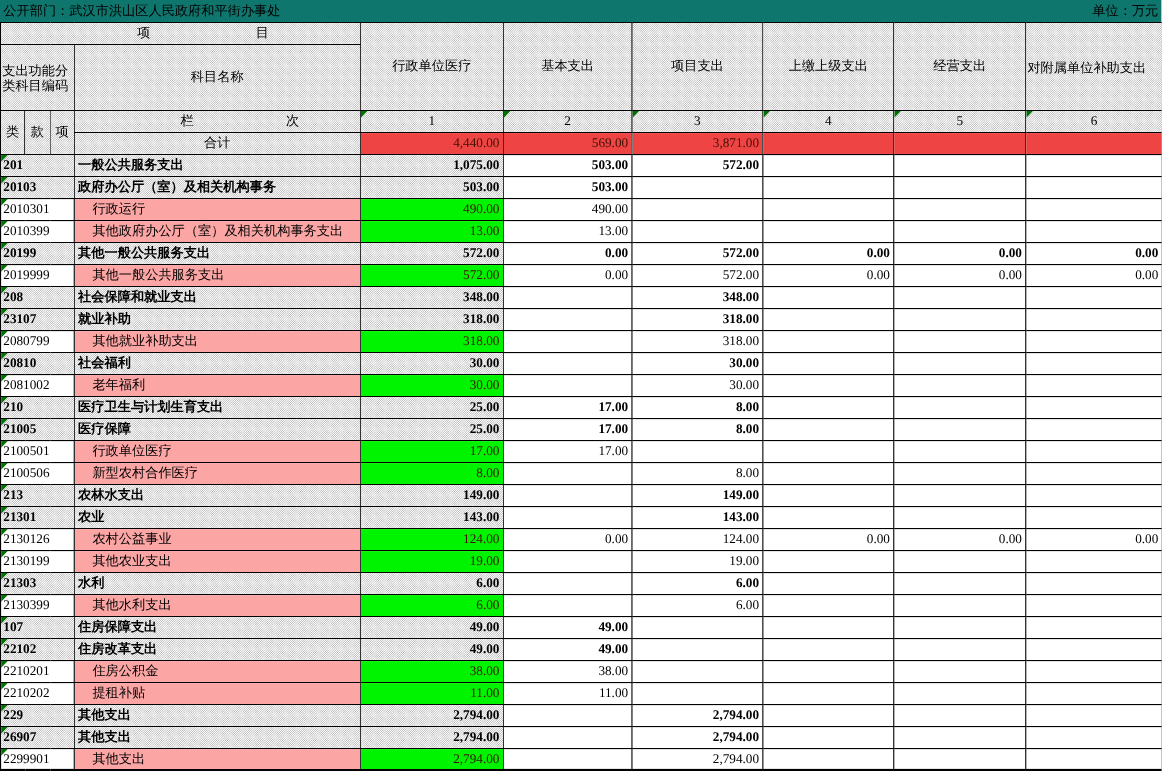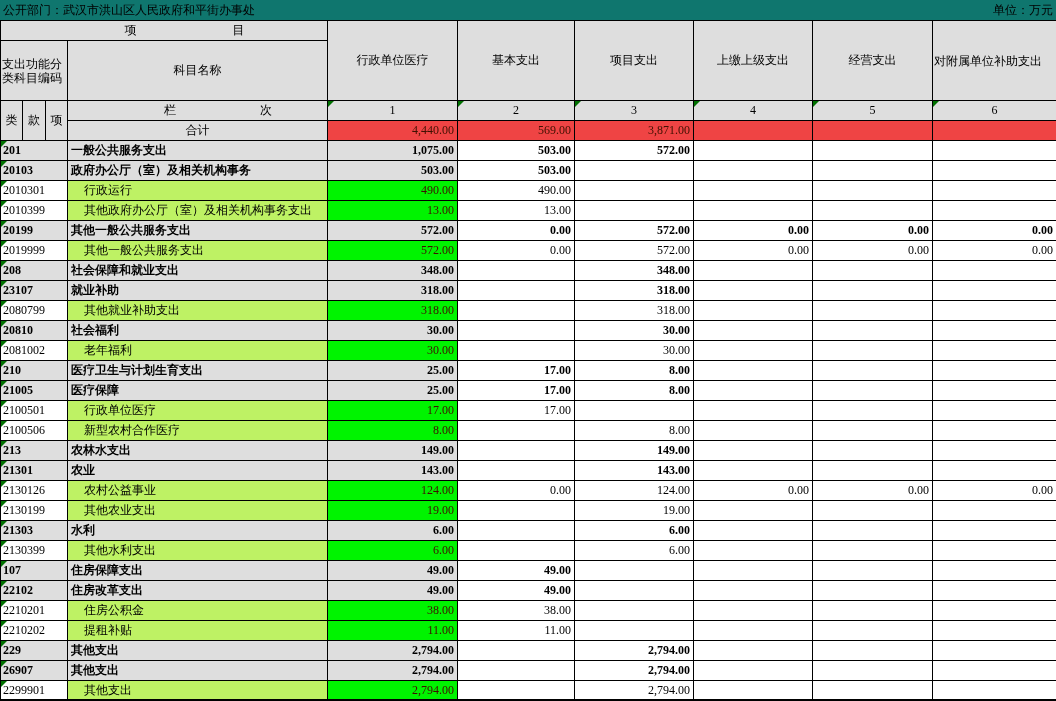--- a/index.html
+++ b/index.html
@@ -21,21 +21,21 @@
   .pre { white-space:pre;padding-left:44px; }
   .codehdr { white-space:pre-line; line-height:14px; padding:0 1px; text-align:left; }
   .tri::before { content:""; position:absolute; top:0; left:0; width:0; height:0;
                  border-top:6px solid #007000; border-right:6px solid transparent; }
   tr.summary td { font-weight:bold; }
   tr.summary td.c-code, tr.summary td.c-name, tr.summary td.v0 { background-color:#fff;
     background-image:
       linear-gradient(45deg,#b4b4b4 25%,transparent 25%,transparent 75%,#b4b4b4 75%),
       linear-gradient(45deg,#b4b4b4 25%,transparent 25%,transparent 75%,#b4b4b4 75%);
     background-size:2px 2px; background-position:0 0,1px 1px; }
-  tr.detail td.c-name { background:#bef264; }
+  tr.detail td.c-name { background:#fca5a5; }
   tr.detail td.v0 { background:#00f400; color:#401000; }
   tr.detail td.c-name { padding-left:16px; }
   tr.summary td.c-name { padding-left:3px; }
   td.c-code { padding-left:2px; }
   .green { background:#ef4444; color:#401000; }
   tr.h20 { height:20px; } tr.h60 { height:60px; }
 </style>
 </head>
 <body>
 

